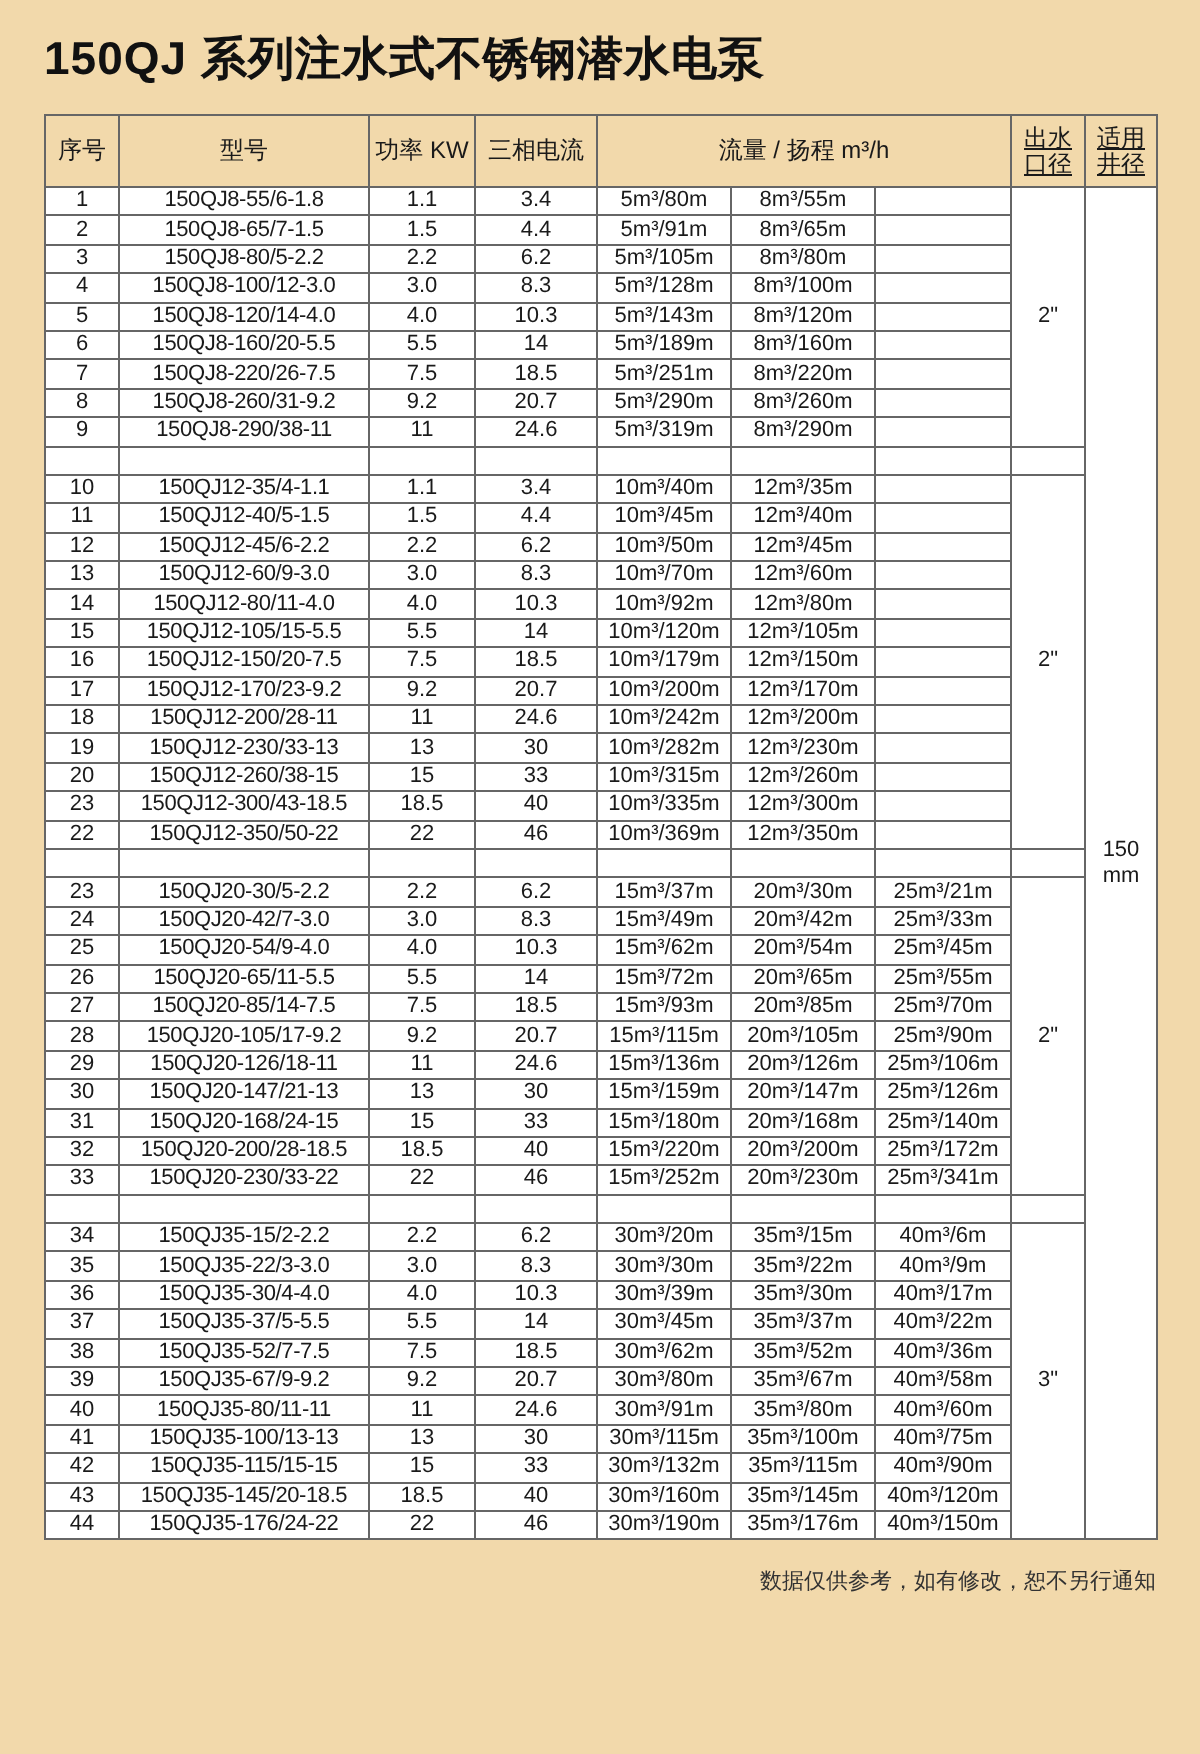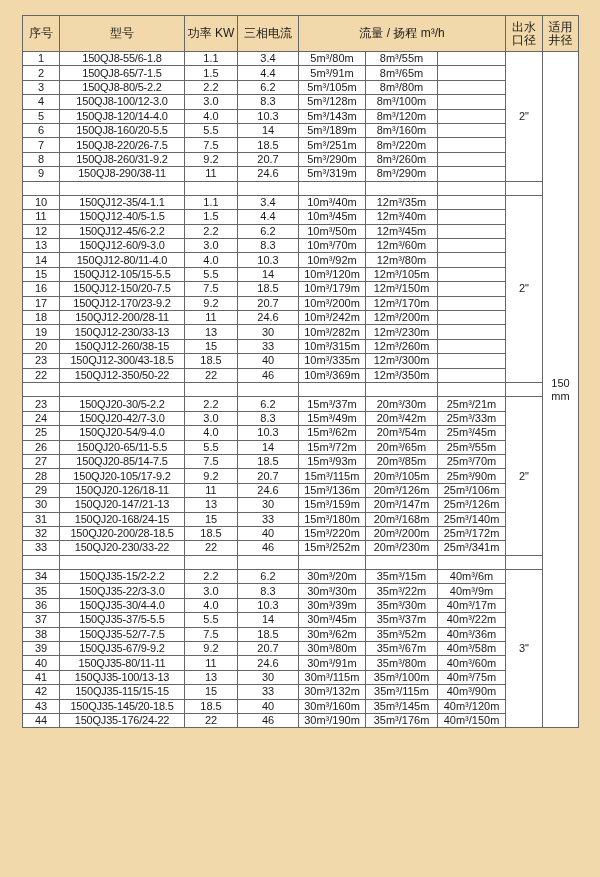--- a/index.html
+++ b/index.html
@@ -48,33 +48,34 @@
   table.spec tbody td{
     background:var(--cell-bg);
     height:14.4px;
     font-size:11px;
     line-height:13px;
     padding:0;
   }
   td.model{letter-spacing:-0.2px;}
   td.outlet{font-size:12px;}
   td.well .line{display:block;font-size:11px;line-height:13px;}
-  .hdr-line{display:block;}
+  .hdr-line{display:block;text-decoration:underline;}
   .footnote{
     width:556px;
     text-align:right;
     font-size:11px;
     margin-top:13px;
     color:#333;
   }
 </style>
 </head>
 <body>
 
 <div class="page">
+  <div class="title">150QJ 系列注水式不锈钢潜水电泵</div>
 
   <table class="spec">
     <colgroup>
       <col style="width:37px">
         <col style="width:125px">
         <col style="width:53px">
       <col style="width:61px">
         <col style="width:67px">
         <col style="width:72px">
       <col style="width:68px">
@@ -529,13 +530,14 @@
           <td class="model">150QJ35-176/24-22</td>
           <td>22</td>
           <td>46</td>
           <td>30m³/190m</td>
           <td>35m³/176m</td>
           <td>40m³/150m</td>
         </tr>
       </tbody>
   </table>
 
+  <div class="footnote">数据仅供参考，如有修改，恕不另行通知</div>
 </div>
 
 </body></html>

